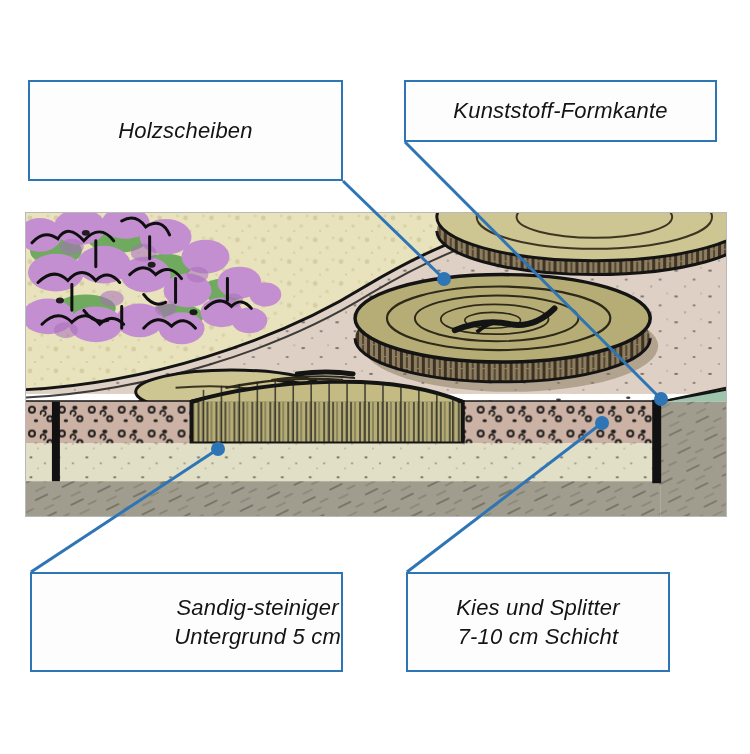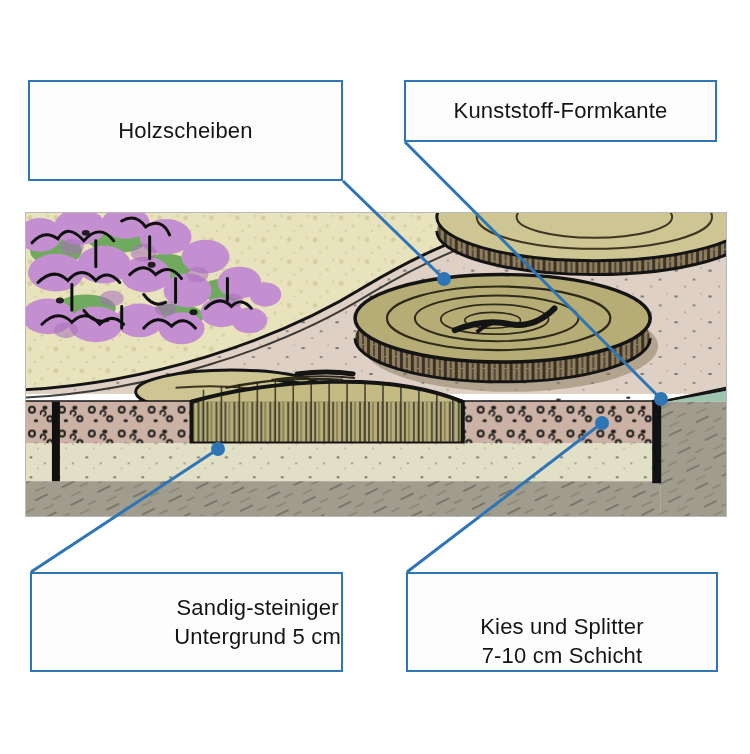--- a/index.html
+++ b/index.html
@@ -4,21 +4,21 @@
 <title>Holzscheiben Wegaufbau Diagramm</title>
 <style>
   html,body{margin:0;padding:0;}
   body{
     width:750px;height:754px;
     background:#ffffff;
     font-family:"Liberation Sans","DejaVu Sans",sans-serif;
     position:relative;
     overflow:hidden;
   }
-  #stage{position:absolute;left:0;top:0;width:750px;height:754px;}
+  #stage{position:absolute;left:0;top:0;width:750px;height:754px;font-style:italic;}
 
   
   .illo{
     position:absolute;
     left:25px;top:212px;width:702px;height:305px;
     border:1px solid #b9b9b9;
     box-sizing:border-box;
     overflow:hidden;
   }
   .illo svg{display:block;width:100%;height:100%;}
@@ -35,21 +35,21 @@
     text-align:center;
     color:#141414;
     font-size:22px;
     line-height:1.32;
     letter-spacing:.2px;
     white-space:pre-line;
   }
   #box-holzscheiben{left:28px;top:80px;width:315px;height:101px;}
   #box-formkante   {left:404px;top:80px;width:313px;height:62px;text-align:center;}
   #box-untergrund  {left:30px;top:572px;width:313px;height:100px;justify-content:flex-end;}
-  #box-kies        {left:406px;top:572px;width:312px;height:100px;align-items:flex-end;}
+  #box-kies        {left:406px;top:572px;width:264px;height:100px;}
 
   
   #leaders{
     position:absolute;left:0;top:0;width:750px;height:754px;
     pointer-events:none;
   }
 </style>
 </head>
 <body>
 

